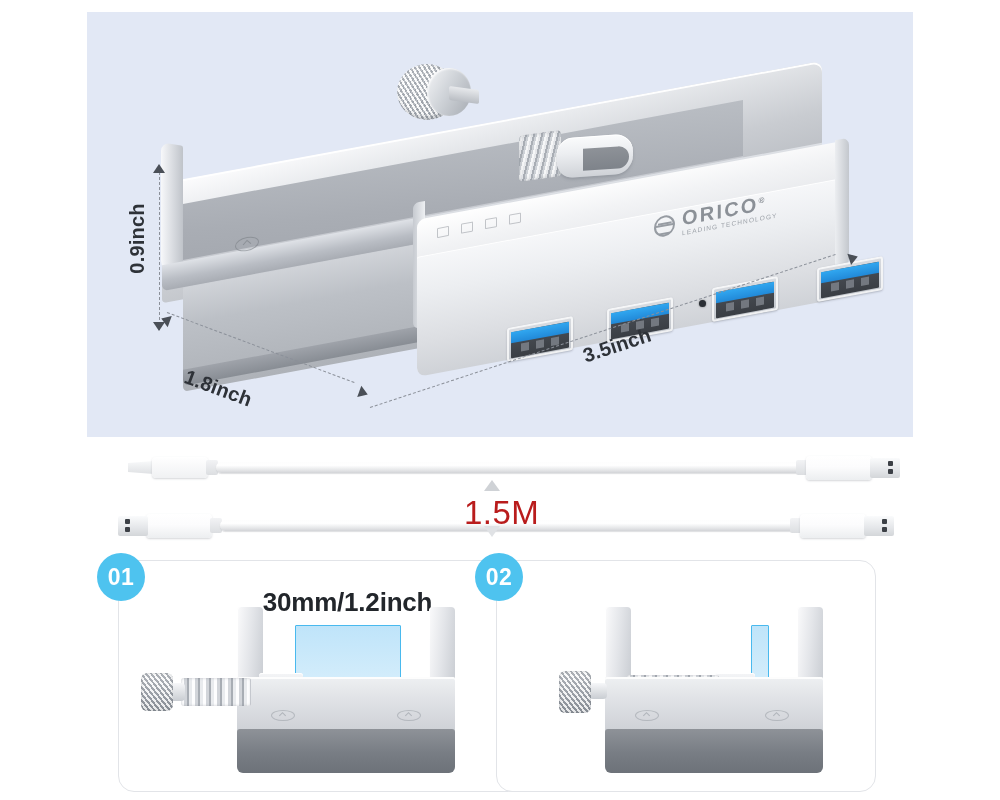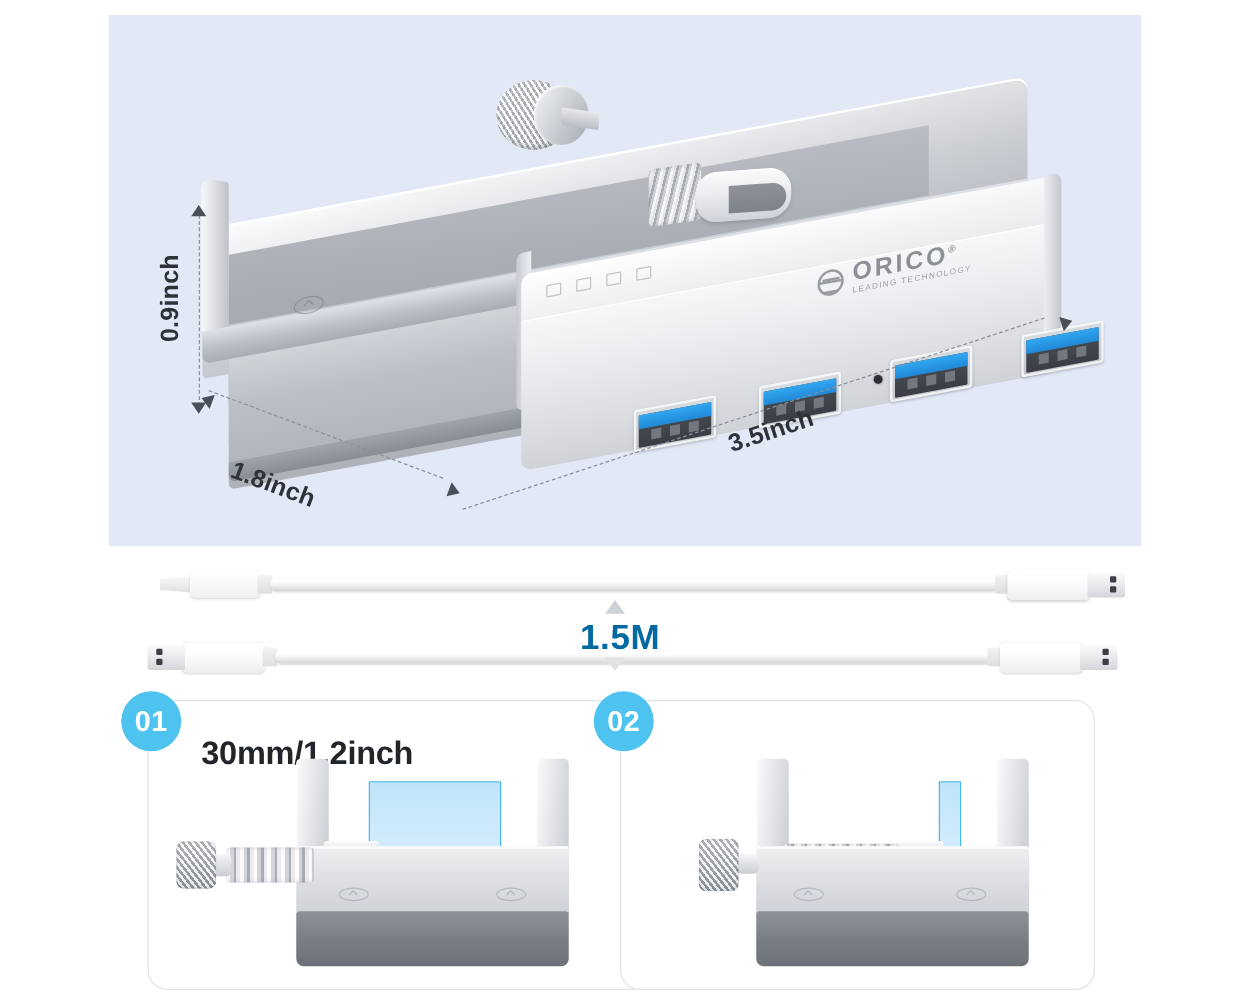--- a/index.html
+++ b/index.html
@@ -272,21 +272,21 @@
     background:linear-gradient(180deg,#ffffff,#f0f1f3);
     border-radius:4px;box-shadow:0 1px 2px rgba(160,164,170,.45);
   }
   .micro-tip{
     position:absolute;left:-24px;top:5px;width:26px;height:13px;
     background:linear-gradient(180deg,#f8f9fa,#dfe1e4);
     border-radius:2px;
     clip-path:polygon(0 16%,100% 0,100% 100%,0 84%);
   }
   .len-label{
-    position:absolute;font-size:28px;font-weight:700;color:#0369a1;
+    position:absolute;font-size:33px;font-weight:400;color:#b91c1c;
     letter-spacing:.5px;
   }
   .tri{
     position:absolute;width:0;height:0;
     border-left:8px solid transparent;border-right:8px solid transparent;
   }
   .tri.up{border-bottom:11px solid #cfd2d6;}
   .tri.dn{border-top:11px solid #e0e2e5;}
 
   
@@ -297,21 +297,21 @@
   }
   #card1{left:118px;width:378px;padding-left:37px;}
   #card2{left:496px;width:378px;}
   .badge{
     position:absolute;top:-8px;left:-22px;width:48px;height:48px;
     border-radius:50%;background:#4ec3ef;
     display:flex;align-items:center;justify-content:center;
     color:#fff;font-size:23px;font-weight:700;letter-spacing:.5px;
   }
   .card-title{
-    position:absolute;top:26px;left:0;width:100%;
+    position:absolute;top:26px;left:0;width:100%;text-align:center;
     font-size:26px;font-weight:700;color:#22262b;letter-spacing:-.2px;
   }
   #card1 .card-title{padding-left:42px;box-sizing:border-box;}
   #card2 .card-title{padding-left:30px;box-sizing:border-box;}
 
   
   .clampfig{position:absolute;}
   .cl-base{
     position:absolute;bottom:0;width:100%;height:44px;
     background:linear-gradient(180deg,#8e9298 0%,#787d84 55%,#6d7279 100%);

